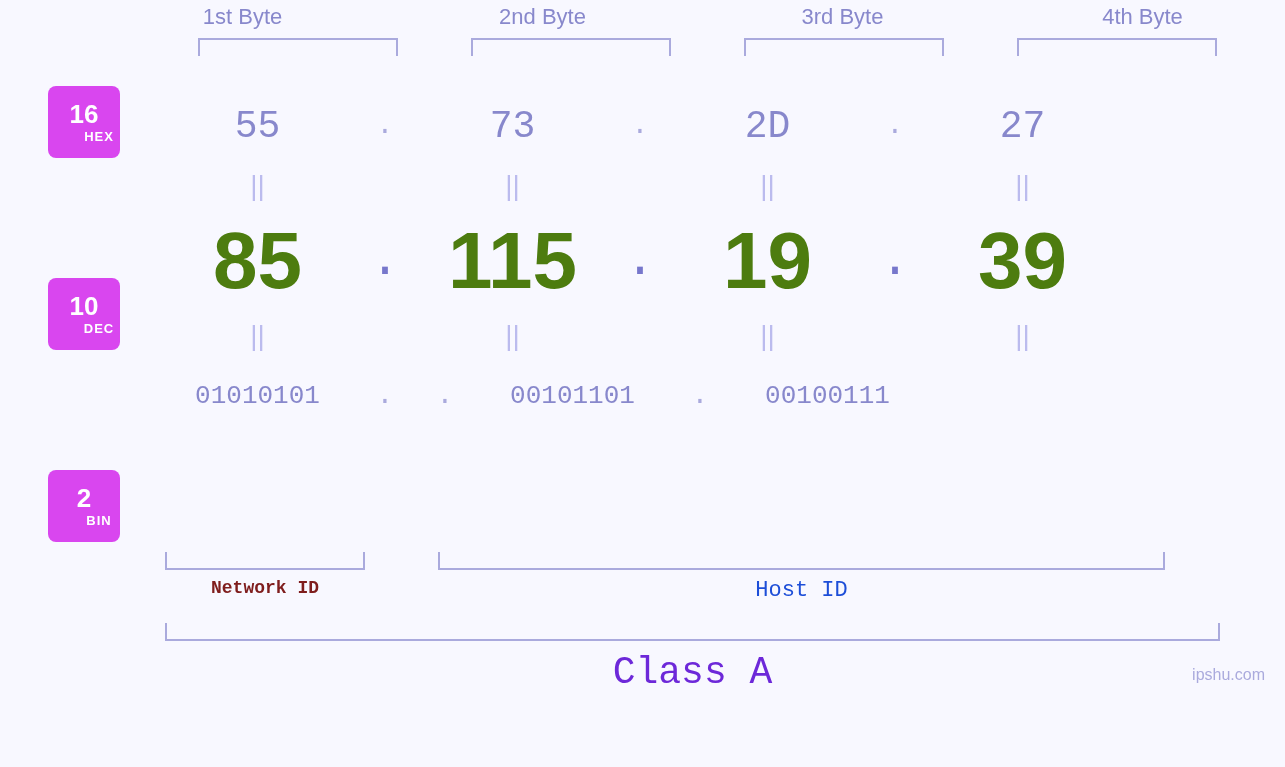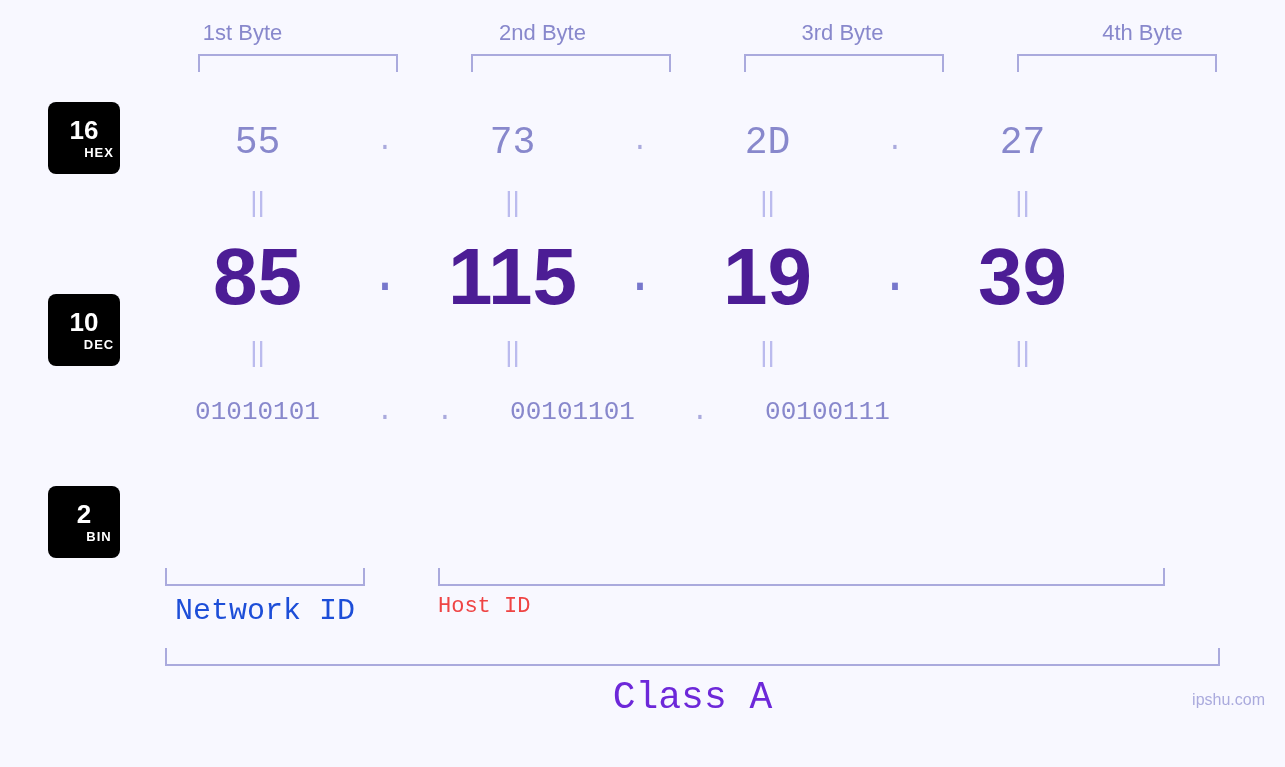--- a/index.html
+++ b/index.html
@@ -14,21 +14,21 @@
     }
 
     .main-container {
       width: 1285px;
       height: 767px;
       position: relative;
       display: flex;
       flex-direction: column;
       align-items: center;
       justify-content: flex-start;
-      padding-top: 20px;
+      padding-top: 4px;
     }
 
     
     .byte-headers {
       display: flex;
       width: 1200px;
       margin-left: 100px;
       margin-bottom: 0px;
     }
 
@@ -73,21 +73,21 @@
       display: flex;
       flex-direction: column;
       align-items: center;
       margin-left: 48px;
       gap: 0;
     }
 
     .badge {
       width: 72px;
       height: 72px;
-      background: #000000;
+      background: #d946ef;
       border-radius: 8px;
       display: flex;
       flex-direction: column;
       align-items: center;
       justify-content: center;
       color: white;
       font-family: Arial, sans-serif;
     }
 
     .badge-number {
@@ -161,21 +161,21 @@
       line-height: 1;
     }
 
     .val-hex {
       color: #8888cc;
       font-size: 38px;
       font-family: 'Courier New', monospace;
     }
 
     .val-dec {
-      color: #4c1d95;
+      color: #4d7c0f;
       font-size: 80px;
       font-weight: bold;
       font-family: Arial, sans-serif;
     }
 
     .val-bin {
       color: #8888cc;
       font-size: 26px;
       font-family: 'Courier New', monospace;
     }
@@ -220,29 +220,31 @@
     .bottom-labels-row {
       display: flex;
       width: 1055px;
       margin-left: 165px;
       margin-top: 8px;
     }
 
     .network-id-label {
       width: 200px;
       text-align: center;
-      color: #1d4ed8;
-      font-size: 30px;
+      color: #7f1d1d;
+      font-size: 18px;
       font-family: 'Courier New', monospace;
+      font-weight: bold;
     }
 
     .host-id-label {
       width: 727px;
       margin-left: 73px;
-      color: #ef4444;
+      text-align: center;
+      color: #1d4ed8;
       font-size: 22px;
       font-family: 'Courier New', monospace;
     }
 
     
     .long-bottom-bracket {
       width: 1055px;
       margin-left: 165px;
       height: 18px;
       border-bottom: 2px solid #aaaadd;

